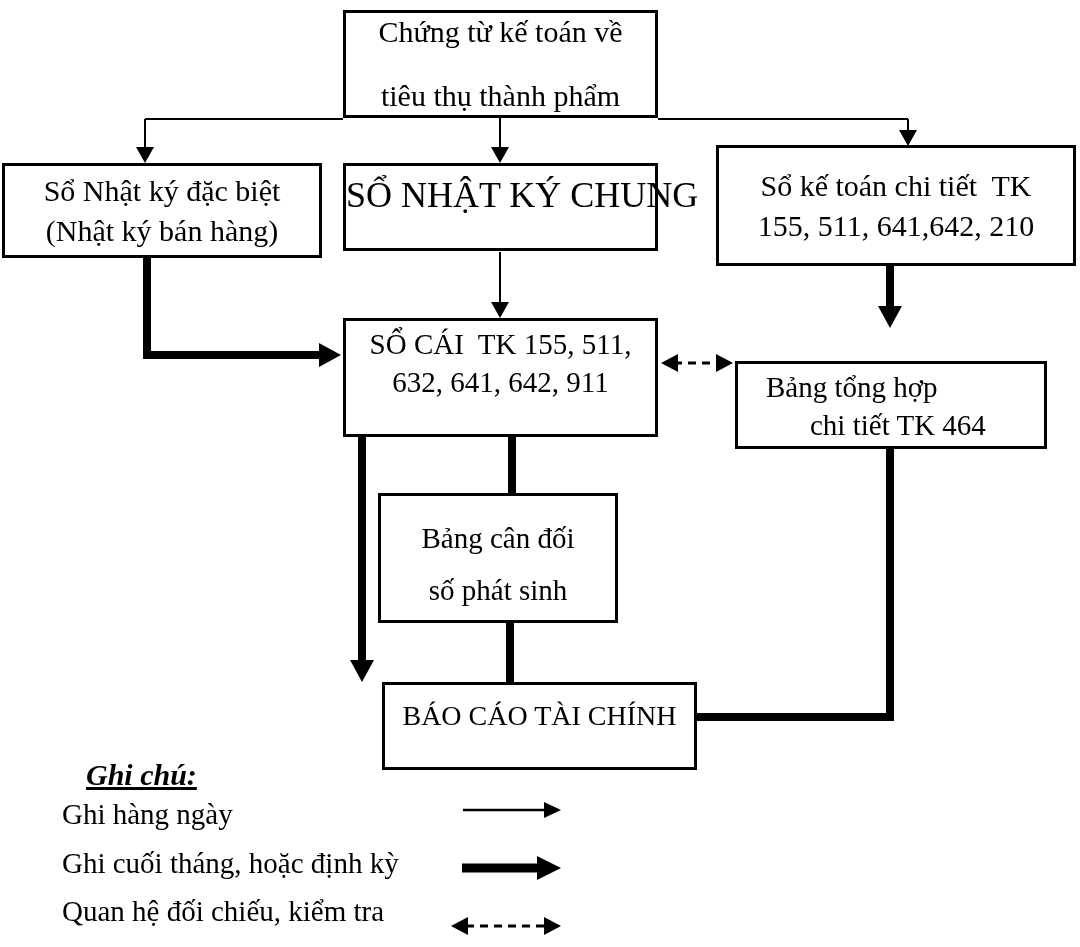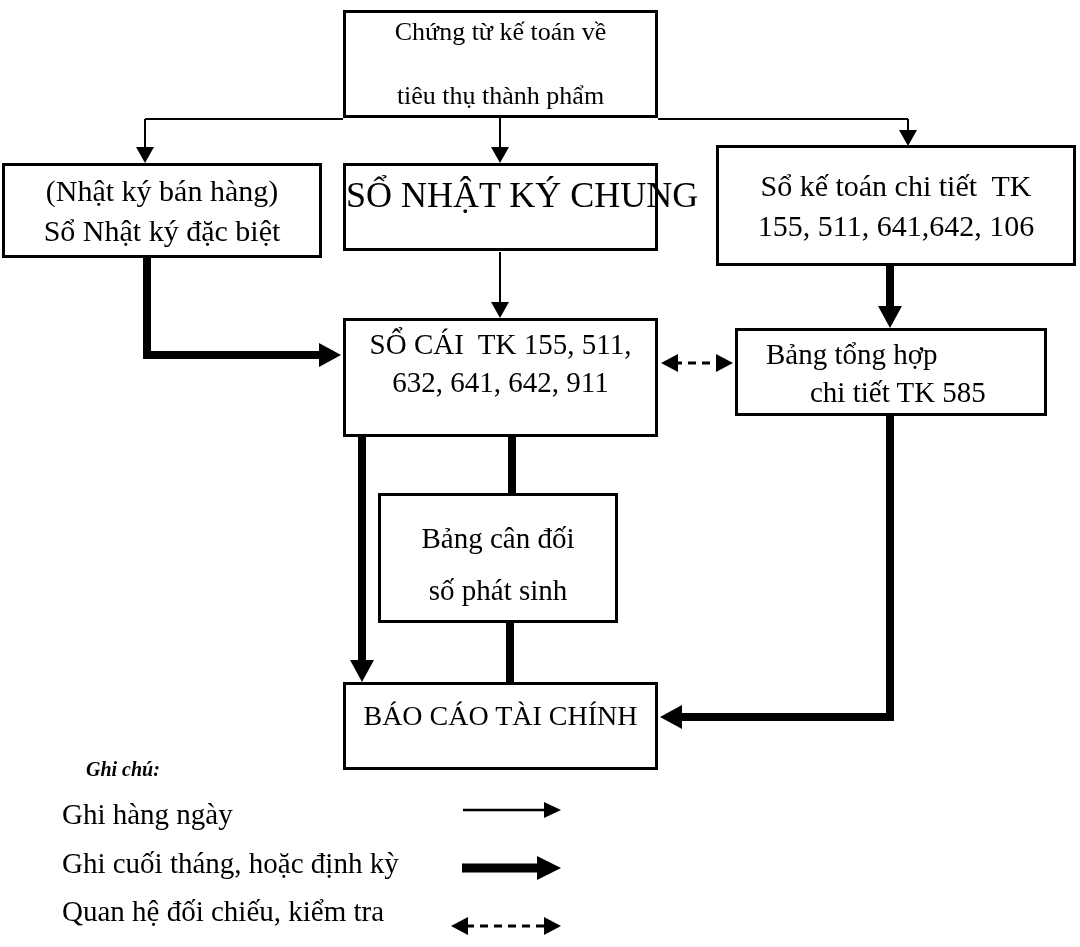--- a/index.html
+++ b/index.html
@@ -18,32 +18,32 @@
     border:3px solid #000;
     background:#fff;
     z-index:1;
     font-size:29px;
     line-height:38px;
     text-align:center;
   }
   .box.center{display:flex;flex-direction:column;justify-content:center;}
   .box.top{padding-top:4px;}
   .box .bl{white-space:pre;}
-  .box.leftalign{text-align:left;}
-  #box-chung-tu{font-size:26px;line-height:40px;gap:24px;}
+  .box.leftalign{text-align:left;margin-top:33px;}
+  #box-chung-tu{font-size:30px;line-height:40px;gap:24px;}
   #box-nhat-ky-dac-biet{font-size:30px;line-height:40px;}
   #box-so-ke-toan{font-size:30px;line-height:40px;}
   #box-nhat-ky-chung{font-size:36px;padding-top:10px;}
-  #box-bao-cao{font-size:28px;padding-top:12px;}
+  #box-bao-cao{font-size:28px;padding-top:12px;margin-left:39px;}
   #box-bang-can-doi{line-height:52px;padding-top:16px;}
   #box-bang-tong-hop .l1{padding-left:28px;}
   #box-bang-tong-hop .l2{padding-left:72px;}
   .legend-title{
     position:absolute;z-index:1;
-    font-size:20px;font-weight:bold;font-style:italic;
+    font-size:30px;font-weight:bold;font-style:italic;text-decoration:underline;
   }
   .legend-label{
     position:absolute;z-index:1;
     font-size:29px;
   }
 </style>
 </head>
 <body>
 
 <div id="stage">
@@ -107,41 +107,41 @@
       <polygon points="544,917 544,935 561,926" stroke="none"></polygon>
     </g>
   </svg>
 
   <div class="box center" id="box-chung-tu" style="left:343px;top:10px;width:315px;height:108px">
     <div class="bl">Chứng từ kế toán về</div>
     <div class="bl">tiêu thụ thành phẩm</div>
   </div>
 
   <div class="box center" id="box-nhat-ky-dac-biet" style="left:2px;top:163px;width:320px;height:95px">
+    <div class="bl">Sổ Nhật ký đặc biệt</div>
     <div class="bl">(Nhật ký bán hàng)</div>
-    <div class="bl">Sổ Nhật ký đặc biệt</div>
   </div>
 
   <div class="box top" id="box-nhat-ky-chung" style="left:343px;top:163px;width:315px;height:88px">
     <div class="bl">SỔ NHẬT KÝ CHUNG</div>
   </div>
 
   <div class="box center" id="box-so-ke-toan" style="left:716px;top:145px;width:360px;height:121px">
     <div class="bl">Sổ kế toán chi tiết  TK</div>
-    <div class="bl">155, 511, 641,642, 106</div>
+    <div class="bl">155, 511, 641,642, 210</div>
   </div>
 
   <div class="box top" id="box-so-cai" style="left:343px;top:318px;width:315px;height:119px">
     <div class="bl">SỔ CÁI  TK 155, 511,</div>
     <div class="bl">632, 641, 642, 911</div>
   </div>
 
   <div class="box top leftalign" id="box-bang-tong-hop" style="left:735px;top:328px;width:312px;height:88px">
     <div class="bl l1">Bảng tổng hợp</div>
-    <div class="bl l2">chi tiết TK 585</div>
+    <div class="bl l2">chi tiết TK 464</div>
   </div>
 
   <div class="box top" id="box-bang-can-doi" style="left:378px;top:493px;width:240px;height:130px">
     <div class="bl">Bảng cân đối</div>
     <div class="bl">số phát sinh</div>
   </div>
 
   <div class="box top" id="box-bao-cao" style="left:343px;top:682px;width:315px;height:88px">
     <div class="bl">BÁO CÁO TÀI CHÍNH</div>
   </div>

